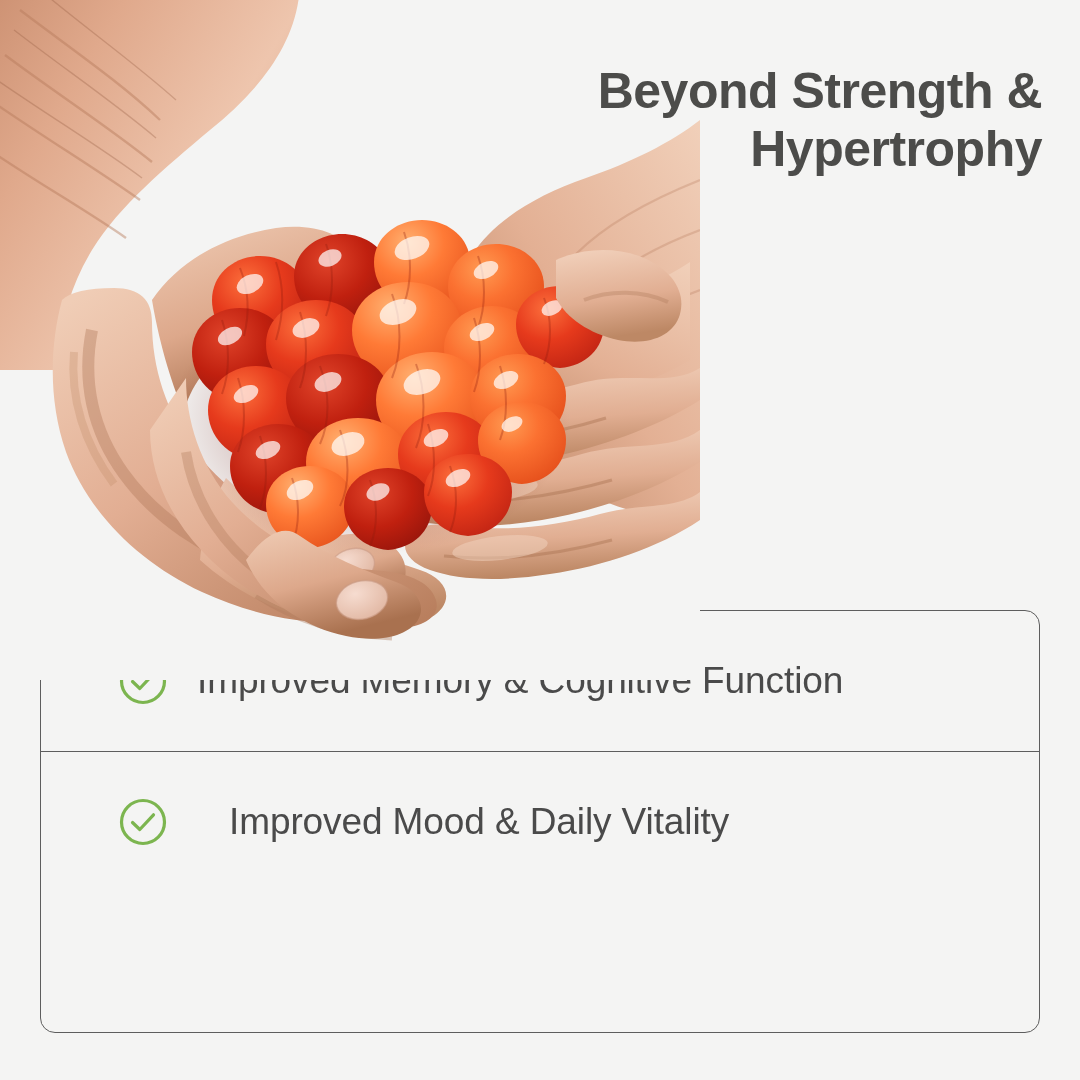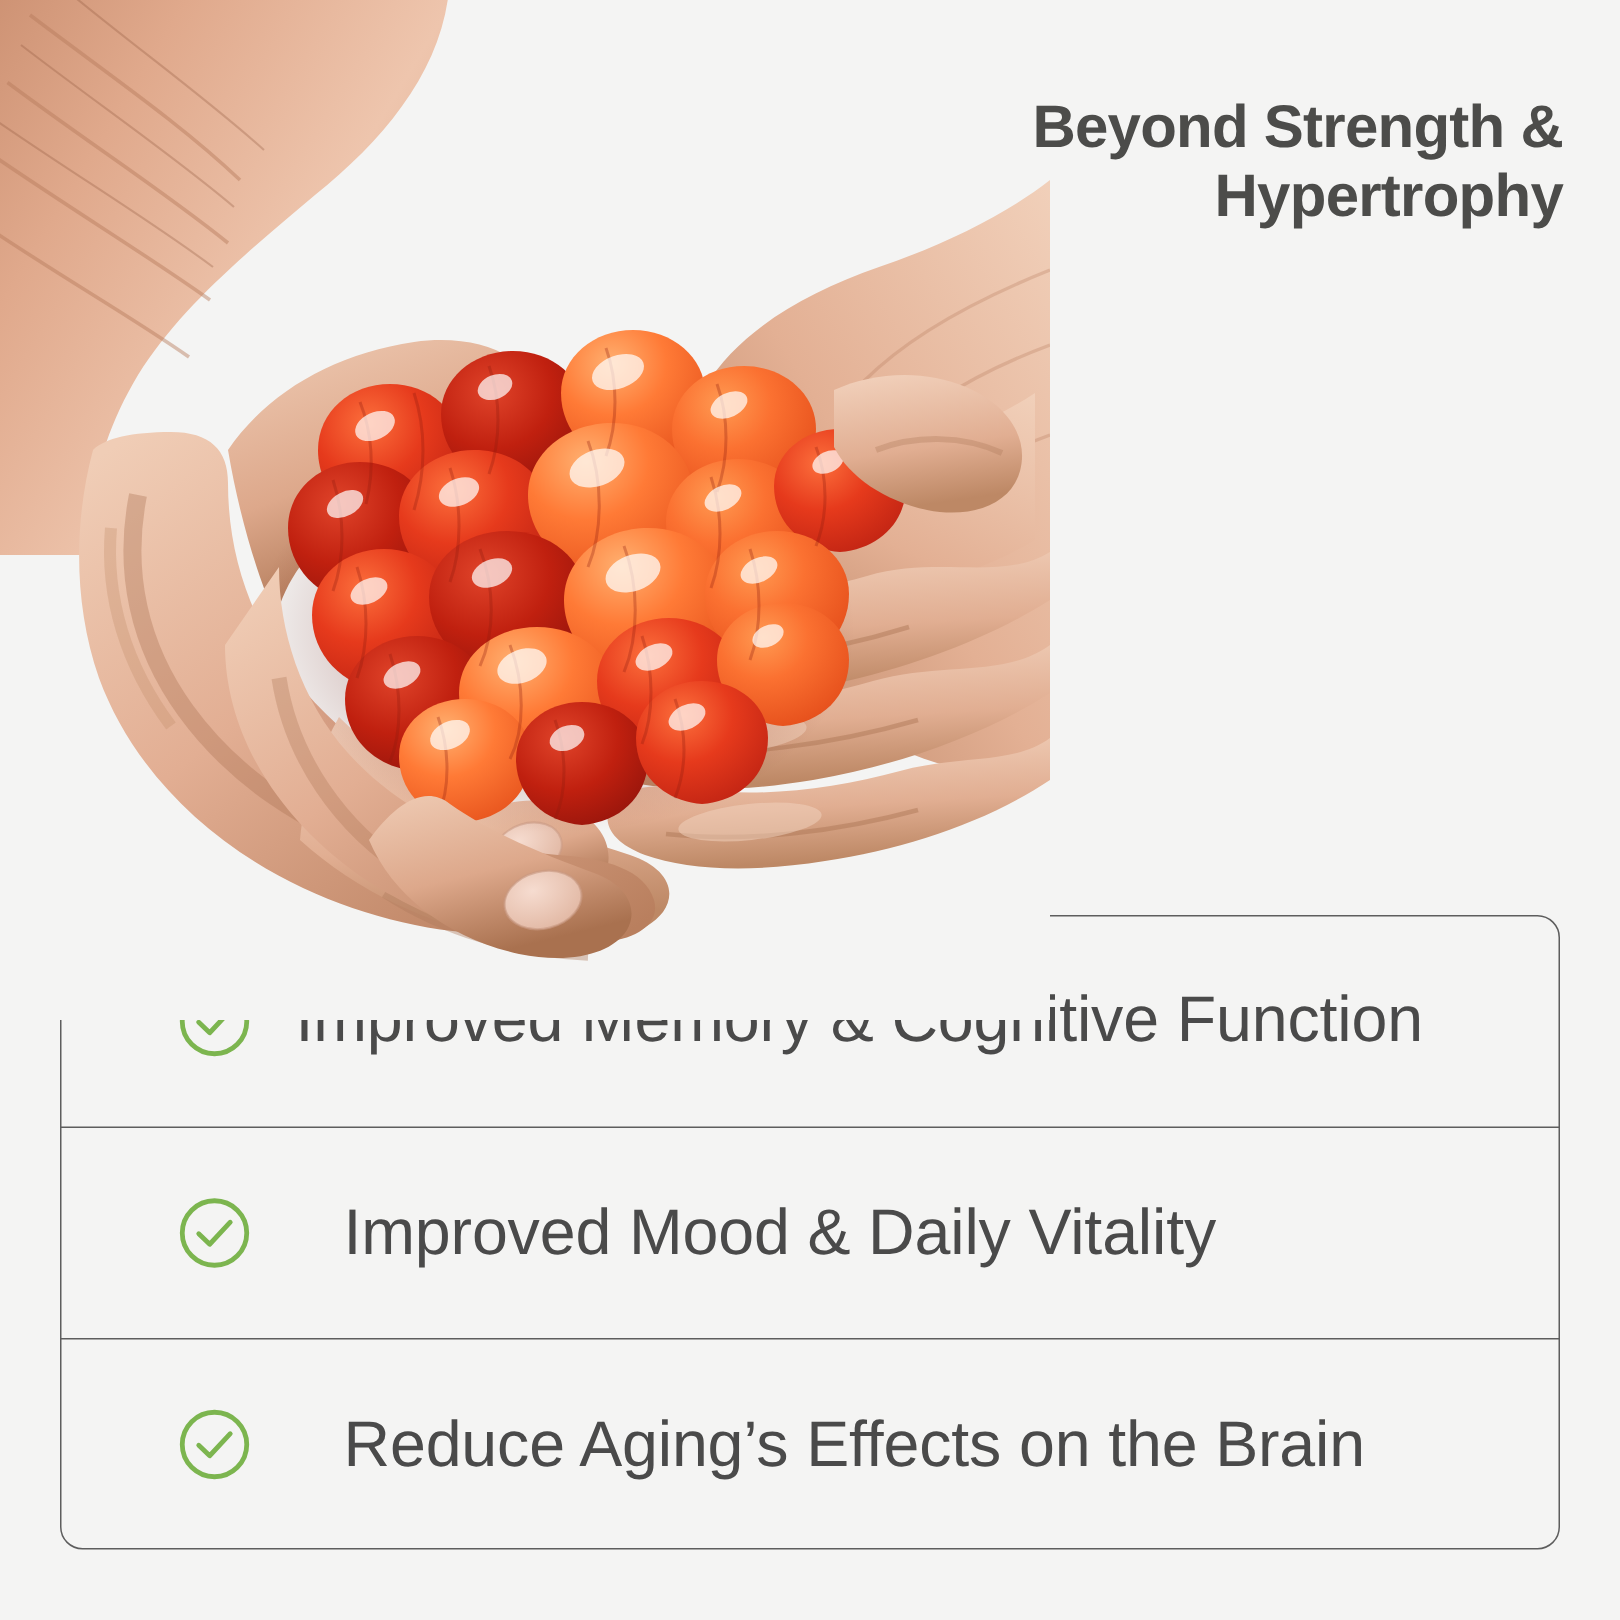--- a/index.html
+++ b/index.html
@@ -12,21 +12,21 @@
   }
   .stage{position:absolute;inset:0;width:1080px;height:1080px;background:#f4f4f3;}
 
   
   .headline{
     position:absolute;
     right:38px;
     top:62px;
     width:640px;
     text-align:right;
-    font-size:40px;
+    font-size:50px;
     line-height:1.16;
     font-weight:700;
     letter-spacing:-0.5px;
     color:#4c4c4a;
     z-index:30;
     white-space:pre-line;
   }
 
   
   .card{
@@ -47,21 +47,21 @@
     box-sizing:border-box;
     padding-left:78px;
   }
   .row + .row{border-top:1.6px solid #5d5d5d;gap:32px;}
   .check{
     width:50px;height:50px;flex:0 0 50px;
     margin-right:29px;
     display:block;
   }
   .row-label{
-    font-size:43px;
+    font-size:37px;
     color:#4a4a4a;
     letter-spacing:-0.1px;
     white-space:nowrap;
   }
 
   
   .photo{
     position:absolute;
     left:0;top:0;
     width:700px;height:680px;
@@ -91,27 +91,20 @@
     </div>
 
     <div class="row">
       <svg class="check" viewBox="0 0 50 50">
         <circle cx="25" cy="25" r="21.5" fill="none" stroke="#7cb54f" stroke-width="3.2"></circle>
         <path d="M14.5 25.5 L21.8 32.5 L35.5 17.8" fill="none" stroke="#7cb54f" stroke-width="3.2" stroke-linecap="round" stroke-linejoin="round"></path>
       </svg>
       <span class="row-label">Improved Mood &amp; Daily Vitality</span>
     </div>
 
-    <div class="row">
-      <svg class="check" viewBox="0 0 50 50">
-        <circle cx="25" cy="25" r="21.5" fill="none" stroke="#7cb54f" stroke-width="3.2"></circle>
-        <path d="M14.5 25.5 L21.8 32.5 L35.5 17.8" fill="none" stroke="#7cb54f" stroke-width="3.2" stroke-linecap="round" stroke-linejoin="round"></path>
-      </svg>
-      <span class="row-label">Reduce Aging’s Effects on the Brain</span>
-    </div>
 
   </div>
 
   <div class="photo">
     <svg viewBox="0 0 700 680" xmlns="http://www.w3.org/2000/svg">
       <defs>
 
         <linearGradient id="skinArmL" x1="0" y1="0" x2="1" y2="0.7">
           <stop offset="0%" stop-color="#c78a6b"></stop>
           <stop offset="35%" stop-color="#e0a98c"></stop>

